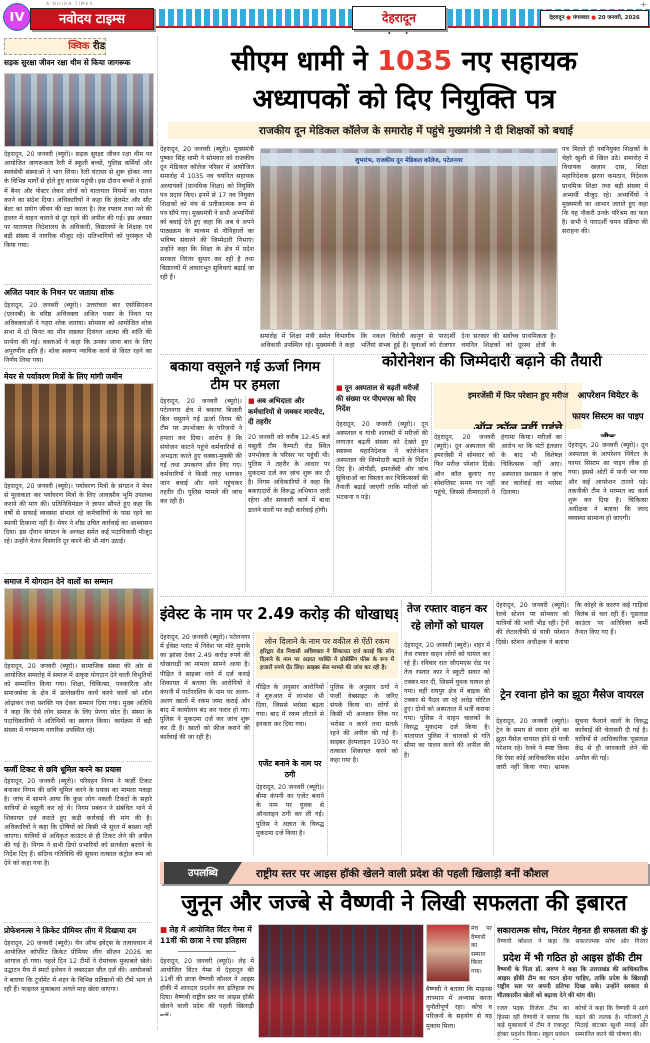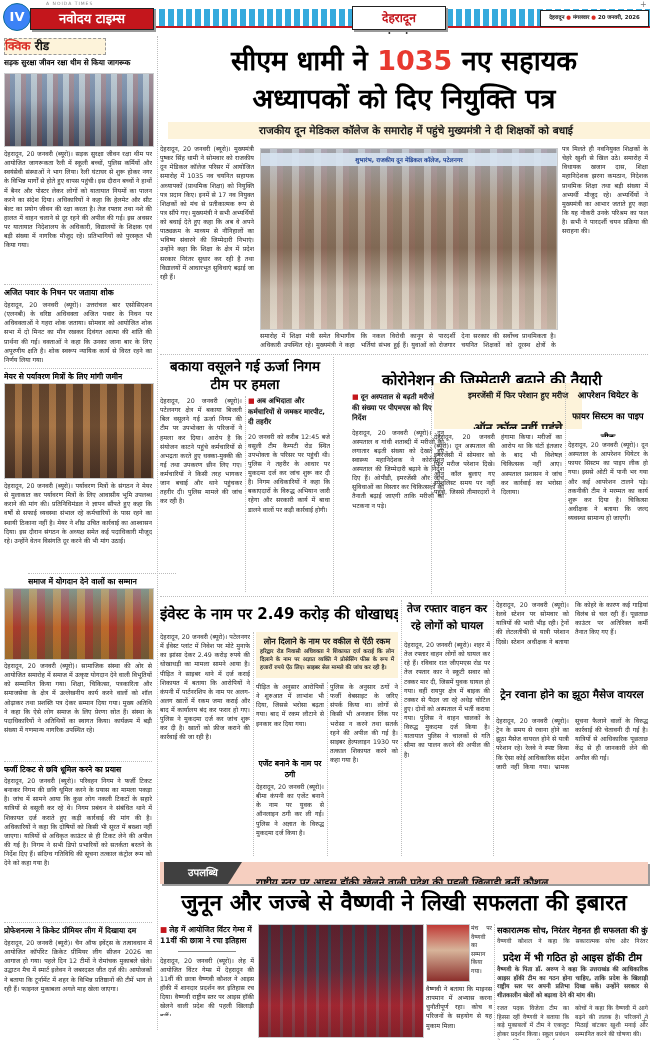--- a/index.html
+++ b/index.html
@@ -36,21 +36,21 @@
   .photo-banner{position:absolute;left:0;top:4px;right:0;height:13px;background:rgba(215,228,242,.9);
      color:#1c3f8f;font-size:6px;font-weight:bold;text-align:center;line-height:13px;overflow:hidden;white-space:nowrap;}
   .shadowbox{box-shadow:2px 2px 0 #9a9a9a;}
 </style>
 </head>
 <body>
 
 <div id="page">
 
   <div class="abs" style="left:0;top:0;width:650px;height:34px;">
-    <div class="abs" style="left:3px;top:3px;width:26px;height:26px;border-radius:50%;background:#3b82f6;border:1px solid #0e6d99;
+    <div class="abs" style="left:3px;top:3px;width:26px;height:26px;border-radius:50%;background:#d946ef;border:1px solid #0e6d99;
                 color:#fff;font-weight:bold;font-size:13px;text-align:center;line-height:26px;">IV</div>
     <div class="abs" style="left:46px;top:1px;width:120px;height:7px;font-size:4.5px;color:#888;letter-spacing:1px;">A NOIDA TIMES</div>
     <div class="abs" style="left:150px;top:9px;width:500px;height:17px;
                 background:repeating-linear-gradient(90deg,#35aadd 0 6px,#ffffff 6px 9px);
                 border-bottom:2px solid #c4161c;"></div>
     <div class="abs shadowbox" style="left:30px;top:8px;width:122px;height:20px;background:#c4161c;border:1px solid #222;
                 color:#fff;font-weight:bold;font-size:13px;text-align:center;line-height:20px;">नवोदय टाइम्स</div>
     <div class="abs shadowbox" style="left:352px;top:6px;width:92px;height:22px;background:#fff;border:1px solid #222;z-index:2;
                 color:#c4161c;font-weight:bold;font-size:12px;text-align:center;line-height:22px;">देहरादून</div>
     <div class="abs" style="left:391px;top:26px;width:12px;height:12px;background:#fff;border:1px solid #222;transform:rotate(45deg);z-index:1;"></div>
@@ -61,36 +61,36 @@
       <span>मंगलवार</span>
       <span class="red">●</span>
       <span>20 जनवरी, 2026</span>
     </div>
     <div class="abs" style="left:640px;top:0;width:10px;height:10px;color:#777;font-size:8px;">+</div>
   </div>
 
   <div class="vline" style="left:157px;top:36px;height:994px;"></div>
 
   <div class="abs cream" style="left:4px;top:38px;width:100px;height:15px;border:1px dashed #9a9a9a;
-              font-size:12px;font-weight:bold;line-height:14px;text-align:left;">
+              font-size:10px;font-weight:bold;line-height:14px;text-align:right;">
     <span class="red">क्विक</span><span> रीड</span>
   </div>
 
   <div class="abs hd" style="left:4px;top:57px;width:148px;height:14px;font-size:7.4px;white-space:nowrap;">सड़क सुरक्षा जीवन रक्षा थीम से किया जागरूक</div>
   <div class="photo ph-rally" style="left:4px;top:73px;width:148px;height:72px;"></div>
   <div class="abs bt" style="left:4px;top:149px;width:148px;height:132px;">देहरादून, 20 जनवरी (ब्यूरो)। सड़क सुरक्षा जीवन रक्षा थीम पर आयोजित जागरूकता रैली में स्कूली बच्चों, पुलिस कर्मियों और स्वयंसेवी संस्थाओं ने भाग लिया। रैली घंटाघर से शुरू होकर नगर के विभिन्न मार्गों से होते हुए वापस पहुंची। इस दौरान बच्चों ने हाथों में बैनर और पोस्टर लेकर लोगों को यातायात नियमों का पालन करने का संदेश दिया। अधिकारियों ने कहा कि हेलमेट और सीट बेल्ट का प्रयोग जीवन की रक्षा करता है। तेज रफ्तार तथा नशे की हालत में वाहन चलाने से दूर रहने की अपील की गई। इस अवसर पर यातायात निदेशालय के अधिकारी, विद्यालयों के शिक्षक एवं बड़ी संख्या में नागरिक मौजूद रहे। प्रतिभागियों को पुरस्कृत भी किया गया।</div>
 
   <div class="abs hd" style="left:4px;top:284px;width:148px;height:13px;font-size:7.8px;border-top:1px dotted #bbb;padding-top:2px;white-space:nowrap;">अजित पवार के निधन पर जताया शोक</div>
   <div class="abs bt" style="left:4px;top:300px;width:148px;height:66px;">देहरादून, 20 जनवरी (ब्यूरो)। उत्तरांचल बार एसोसिएशन (एलनबी) के वरिष्ठ अधिवक्ता अजित पवार के निधन पर अधिवक्ताओं ने गहरा शोक जताया। सोमवार को आयोजित शोक सभा में दो मिनट का मौन रखकर दिवंगत आत्मा की शांति की प्रार्थना की गई। वक्ताओं ने कहा कि उनका जाना बार के लिए अपूरणीय क्षति है। शोक स्वरूप न्यायिक कार्य से विरत रहने का निर्णय लिया गया।</div>
 
   <div class="abs hd" style="left:4px;top:368px;width:148px;height:13px;font-size:7.6px;border-top:1px dotted #bbb;padding-top:2px;white-space:nowrap;">मेयर से पर्यावरण मित्रों के लिए मांगी जमीन</div>
   <div class="photo ph-memo" style="left:4px;top:383px;width:148px;height:94px;"></div>
   <div class="abs bt" style="left:4px;top:481px;width:148px;height:90px;">देहरादून, 20 जनवरी (ब्यूरो)। पर्यावरण मित्रों के संगठन ने मेयर से मुलाकात कर पर्यावरण मित्रों के लिए आवासीय भूमि उपलब्ध कराने की मांग की। प्रतिनिधिमंडल ने ज्ञापन सौंपते हुए कहा कि वर्षों से सफाई व्यवस्था संभाल रहे कर्मचारियों के पास रहने का स्थायी ठिकाना नहीं है। मेयर ने शीघ्र उचित कार्रवाई का आश्वासन दिया। इस दौरान संगठन के अध्यक्ष समेत कई पदाधिकारी मौजूद रहे। उन्होंने वेतन विसंगति दूर करने की भी मांग उठाई।</div>
 
-  <div class="abs hd" style="left:4px;top:573px;width:148px;height:13px;font-size:7.8px;border-top:1px dotted #bbb;padding-top:2px;white-space:nowrap;margin-left:24px;">समाज में योगदान देने वालों का सम्मान</div>
+  <div class="abs hd" style="left:4px;top:573px;width:148px;height:13px;font-size:7.8px;border-top:1px dotted #bbb;padding-top:2px;white-space:nowrap;">समाज में योगदान देने वालों का सम्मान</div>
   <div class="photo ph-award" style="left:4px;top:588px;width:148px;height:70px;"></div>
   <div class="abs bt" style="left:4px;top:661px;width:148px;height:98px;">देहरादून, 20 जनवरी (ब्यूरो)। सामाजिक संस्था की ओर से आयोजित समारोह में समाज में उत्कृष्ट योगदान देने वाली विभूतियों को सम्मानित किया गया। शिक्षा, चिकित्सा, पत्रकारिता और समाजसेवा के क्षेत्र में उल्लेखनीय कार्य करने वालों को शॉल ओढ़ाकर तथा प्रशस्ति पत्र देकर सम्मान दिया गया। मुख्य अतिथि ने कहा कि ऐसे लोग समाज के लिए प्रेरणा स्रोत हैं। संस्था के पदाधिकारियों ने अतिथियों का स्वागत किया। कार्यक्रम में बड़ी संख्या में गणमान्य नागरिक उपस्थित रहे।</div>
 
   <div class="abs hd" style="left:4px;top:761px;width:148px;height:13px;font-size:7.6px;border-top:1px dotted #bbb;padding-top:2px;white-space:nowrap;">फर्जी टिकट से छवि धूमिल करने का प्रयास</div>
   <div class="abs bt" style="left:4px;top:776px;width:148px;height:144px;">देहरादून, 20 जनवरी (ब्यूरो)। परिवहन निगम ने फर्जी टिकट बनाकर निगम की छवि धूमिल करने के प्रयास का मामला पकड़ा है। जांच में सामने आया कि कुछ लोग नकली टिकटों के सहारे यात्रियों से वसूली कर रहे थे। निगम प्रबंधन ने संबंधित थाने में शिकायत दर्ज कराते हुए कड़ी कार्रवाई की मांग की है। अधिकारियों ने कहा कि दोषियों को किसी भी सूरत में बख्शा नहीं जाएगा। यात्रियों से अधिकृत काउंटर से ही टिकट लेने की अपील की गई है। निगम ने सभी डिपो प्रभारियों को सतर्कता बरतने के निर्देश दिए हैं। संदिग्ध गतिविधि की सूचना तत्काल कंट्रोल रूम को देने को कहा गया है।</div>
 
   <div class="abs hd" style="left:4px;top:922px;width:148px;height:14px;font-size:7.4px;border-top:1px dotted #bbb;padding-top:2px;white-space:nowrap;">प्रोफेशनल्स ने क्रिकेट प्रीमियर लीग में दिखाया दम</div>
   <div class="abs bt" style="left:4px;top:938px;width:148px;height:84px;">देहरादून, 20 जनवरी (ब्यूरो)। चैन ऑफ इवेंट्स के तत्वावधान में आयोजित कॉर्पोरेट क्रिकेट प्रीमियर लीग सीजन 2026 का आगाज हो गया। पहले दिन 12 टीमों ने रोमांचक मुकाबले खेले। उद्घाटन मैच में स्मार्ट इलेवन ने जबरदस्त जीत दर्ज की। आयोजकों ने बताया कि टूर्नामेंट में शहर के विभिन्न प्रतिष्ठानों की टीमें भाग ले रही हैं। फाइनल मुकाबला अगले माह खेला जाएगा।</div>
 
   <div class="abs center" style="left:160px;top:42px;width:488px;height:78px;font-weight:bold;font-size:27px;line-height:38px;white-space:nowrap;color:#000;">
@@ -114,22 +114,22 @@
   <div class="abs bt" style="left:160px;top:396px;width:82px;height:198px;">देहरादून, 20 जनवरी (ब्यूरो)। पटेलनगर क्षेत्र में बकाया बिजली बिल वसूलने गई ऊर्जा निगम की टीम पर उपभोक्ता के परिजनों ने हमला कर दिया। आरोप है कि संयोजन काटने पहुंचे कर्मचारियों से अभद्रता करते हुए धक्का-मुक्की की गई तथा उपकरण छीन लिए गए। कर्मचारियों ने किसी तरह भागकर जान बचाई और थाने पहुंचकर तहरीर दी। पुलिस मामले की जांच कर रही है।</div>
   <div class="abs" style="left:248px;top:396px;width:82px;height:198px;">
     <div style="font-size:7px;font-weight:bold;line-height:1.5;color:#111;">
       <span class="bullet">■</span><span>अब अभिदाता और कर्मचारियों से जमकर मारपीट, दी तहरीर</span>
     </div>
     <div class="bt" style="margin-top:4px;height:150px;overflow:hidden;">20 जनवरी को करीब 12:45 बजे वसूली टीम कैम्पटी रोड स्थित उपभोक्ता के परिसर पर पहुंची थी। पुलिस ने तहरीर के आधार पर मुकदमा दर्ज कर जांच शुरू कर दी है। निगम अधिकारियों ने कहा कि बकाएदारों के विरुद्ध अभियान जारी रहेगा और सरकारी कार्य में बाधा डालने वालों पर कड़ी कार्रवाई होगी।</div>
   </div>
   <div class="vline" style="left:245px;top:396px;height:196px;"></div>
   <div class="vline" style="left:333px;top:357px;height:237px;"></div>
 
-  <div class="abs hd center nw" style="left:336px;top:369px;width:312px;height:22px;font-size:15px;line-height:22px;">कोरोनेशन की जिम्मेदारी बढ़ाने की तैयारी</div>
-  <div class="abs" style="left:336px;top:392px;width:92px;height:211px;margin-left:16px;">
+  <div class="abs hd center nw" style="left:336px;top:350px;width:312px;height:22px;font-size:15px;line-height:22px;">कोरोनेशन की जिम्मेदारी बढ़ाने की तैयारी</div>
+  <div class="abs" style="left:336px;top:383px;width:92px;height:211px;">
     <div style="font-size:7px;font-weight:bold;line-height:1.5;color:#111;">
       <span class="bullet">■</span><span>दून अस्पताल से बढ़ती मरीजों की संख्या पर पीएमएस को दिए निर्देश</span>
     </div>
     <div class="bt" style="margin-top:4px;height:160px;overflow:hidden;">देहरादून, 20 जनवरी (ब्यूरो)। दून अस्पताल व गांधी शताब्दी में मरीजों की लगातार बढ़ती संख्या को देखते हुए स्वास्थ्य महानिदेशक ने कोरोनेशन अस्पताल की जिम्मेदारी बढ़ाने के निर्देश दिए हैं। ओपीडी, इमरजेंसी और जांच सुविधाओं का विस्तार कर चिकित्सकों की तैनाती बढ़ाई जाएगी ताकि मरीजों को भटकना न पड़े।</div>
   </div>
   <div class="vline" style="left:431px;top:383px;height:211px;"></div>
   <div class="abs cream center" style="left:434px;top:383px;width:128px;height:40px;padding-top:6px;padding-left:20px;">
     <div style="font-size:8px;font-weight:bold;color:#111;">इमरजेंसी में फिर परेशान हुए मरीज</div>
     <div style="font-size:12px;font-weight:bold;color:#111;margin-top:19px;">ऑन कॉल नहीं पहुंचे स्पेशलिस्ट</div>
   </div>
@@ -137,42 +137,42 @@
   <div class="vline" style="left:565px;top:383px;height:211px;"></div>
   <div class="abs hd center" style="left:568px;top:385px;width:80px;height:52px;font-size:8.5px;line-height:21px;">आपरेशन थियेटर के फायर सिस्टम का पाइप लीक</div>
   <div class="abs bt" style="left:568px;top:440px;width:80px;height:154px;">देहरादून, 20 जनवरी (ब्यूरो)। दून अस्पताल के आपरेशन थियेटर के फायर सिस्टम का पाइप लीक हो गया। इससे ओटी में पानी भर गया और कई आपरेशन टालने पड़े। तकनीकी टीम ने मरम्मत का कार्य शुरू कर दिया है। चिकित्सा अधीक्षक ने बताया कि जल्द व्यवस्था सामान्य हो जाएगी।</div>
 
   <div class="hline" style="left:160px;top:596px;width:488px;"></div>
 
   <div class="abs hd center nw" style="left:160px;top:600px;width:238px;height:28px;font-size:15px;line-height:28px;">इंवेस्ट के नाम पर 2.49 करोड़ की धोखाधड़ी</div>
   <div class="abs bt" style="left:160px;top:632px;width:90px;height:224px;">देहरादून, 20 जनवरी (ब्यूरो)। पटेलनगर में ईवेस्ट प्लांट में निवेश पर मोटे मुनाफे का झांसा देकर 2.49 करोड़ रुपये की धोखाधड़ी का मामला सामने आया है। पीड़ित ने साइबर थाने में दर्ज कराई शिकायत में बताया कि आरोपियों ने कंपनी में पार्टनरशिप के नाम पर अलग-अलग खातों में रकम जमा कराई और बाद में कार्यालय बंद कर फरार हो गए। पुलिस ने मुकदमा दर्ज कर जांच शुरू कर दी है। खातों को फ्रीज कराने की कार्रवाई की जा रही है।</div>
   <div class="vline" style="left:253px;top:632px;height:224px;"></div>
   <div class="abs cream" style="left:256px;top:632px;width:142px;height:46px;padding:3px 4px;box-sizing:border-box;">
-    <div class="center" style="font-size:8px;font-weight:bold;color:#111;">लोन दिलाने के नाम पर वकील से ऐंठी रकम</div>
+    <div class="center" style="font-size:8px;font-weight:normal;color:#111;">लोन दिलाने के नाम पर वकील से ऐंठी रकम</div>
     <div style="font-size:5.6px;font-weight:bold;line-height:1.4;text-align:justify;color:#333;margin-top:2px;">हरिद्वार रोड निवासी अधिवक्ता ने शिकायत दर्ज कराई कि लोन दिलाने के नाम पर अज्ञात व्यक्ति ने प्रोसेसिंग फीस के रूप में हजारों रुपये ऐंठ लिए। साइबर सेल मामले की जांच कर रही है।</div>
   </div>
   <div class="abs bt" style="left:256px;top:682px;width:68px;height:74px;">पीड़ित के अनुसार आरोपियों ने शुरुआत में लाभांश भी दिया, जिससे भरोसा बढ़ता गया। बाद में रकम लौटाने से इनकार कर दिया गया।</div>
   <div class="abs hd center" style="left:256px;top:758px;width:68px;height:22px;font-size:7.6px;line-height:11px;">एजेंट बनाने के नाम पर ठगी</div>
   <div class="abs bt" style="left:256px;top:782px;width:68px;height:74px;">देहरादून, 20 जनवरी (ब्यूरो)। बीमा कंपनी का एजेंट बनाने के नाम पर युवक से ऑनलाइन ठगी कर ली गई। पुलिस ने अज्ञात के विरुद्ध मुकदमा दर्ज किया है।</div>
   <div class="vline" style="left:327px;top:682px;height:174px;"></div>
   <div class="abs bt" style="left:330px;top:682px;width:68px;height:174px;">पुलिस के अनुसार ठगों ने फर्जी वेबसाइट के जरिए संपर्क किया था। लोगों से किसी भी अनजान लिंक पर भरोसा न करने तथा सतर्क रहने की अपील की गई है। साइबर हेल्पलाइन 1930 पर तत्काल शिकायत करने को कहा गया है।</div>
   <div class="vline" style="left:401px;top:600px;height:256px;"></div>
 
   <div class="abs hd center" style="left:404px;top:600px;width:86px;height:36px;font-size:10.5px;line-height:17px;">तेज रफ्तार वाहन कर रहे लोगों को घायल</div>
   <div class="abs bt" style="left:404px;top:640px;width:86px;height:216px;">देहरादून, 20 जनवरी (ब्यूरो)। शहर में तेज रफ्तार वाहन लोगों को घायल कर रहे हैं। रविवार रात जीएमएस रोड पर तेज रफ्तार कार ने स्कूटी सवार को टक्कर मार दी, जिसमें युवक घायल हो गया। वहीं रायपुर क्षेत्र में बाइक की टक्कर से पैदल जा रहे अधेड़ चोटिल हुए। दोनों को अस्पताल में भर्ती कराया गया। पुलिस ने वाहन चालकों के विरुद्ध मुकदमा दर्ज किया है। यातायात पुलिस ने चालकों से गति सीमा का पालन करने की अपील की है।</div>
   <div class="vline" style="left:493px;top:600px;height:256px;"></div>
 
   <div class="abs bt" style="left:496px;top:600px;width:152px;height:84px;column-count:2;column-gap:6px;">देहरादून, 20 जनवरी (ब्यूरो)। रेलवे स्टेशन पर सोमवार को यात्रियों की भारी भीड़ रही। ट्रेनों की लेटलतीफी से यात्री परेशान दिखे। स्टेशन अधीक्षक ने बताया कि कोहरे के कारण कई गाड़ियां विलंब से चल रही हैं। पूछताछ काउंटर पर अतिरिक्त कर्मी तैनात किए गए हैं।</div>
   <div class="abs hd center" style="left:496px;top:688px;width:152px;height:24px;font-size:10.5px;line-height:12px;">ट्रेन रवाना होने का झूठा मैसेज वायरल</div>
   <div class="abs bt" style="left:496px;top:716px;width:152px;height:140px;column-count:2;column-gap:6px;">देहरादून, 20 जनवरी (ब्यूरो)। ट्रेन के समय से रवाना होने का झूठा मैसेज वायरल होने से यात्री परेशान रहे। रेलवे ने स्पष्ट किया कि ऐसा कोई आधिकारिक संदेश जारी नहीं किया गया। भ्रामक सूचना फैलाने वालों के विरुद्ध कार्रवाई की चेतावनी दी गई है। यात्रियों से आधिकारिक पूछताछ केंद्र से ही जानकारी लेने की अपील की गई।</div>
 
   <div class="abs shadowbox" style="left:160px;top:862px;width:488px;height:22px;background:#f6cfc0;">
     <div class="abs" style="left:4px;top:0;width:78px;height:22px;background:#404040;color:#fff;font-weight:bold;font-size:10px;
                 text-align:center;line-height:22px;clip-path:polygon(0 0,100% 0,82% 100%,0 100%);">उपलब्धि</div>
-    <div class="abs nw" style="left:96px;top:0;width:388px;height:22px;font-weight:bold;font-size:10.5px;line-height:22px;color:#111;margin-top:9px;">राष्ट्रीय स्तर पर आइस हॉकी खेलने वाली प्रदेश की पहली खिलाड़ी बनीं कौशल</div>
+    <div class="abs nw" style="left:96px;top:0;width:388px;height:22px;font-weight:bold;font-size:10.5px;line-height:22px;color:#111;">राष्ट्रीय स्तर पर आइस हॉकी खेलने वाली प्रदेश की पहली खिलाड़ी बनीं कौशल</div>
   </div>
 
   <div class="abs hd center nw" style="left:160px;top:886px;width:488px;height:34px;font-size:22px;line-height:34px;">जुनून और जज्बे से वैष्णवी ने लिखी सफलता की इबारत</div>
   <div class="abs" style="left:160px;top:924px;width:94px;height:112px;">
     <div style="font-size:7.6px;font-weight:bold;line-height:1.5;color:#111;">
       <span class="bullet">■</span><span>लेह में आयोजित विंटर गेम्स में 11वीं की छात्रा ने रचा इतिहास</span>
     </div>
     <div style="border-top:1px solid #888;margin:4px 18px;"></div>
     <div class="bt" style="height:60px;overflow:hidden;">देहरादून, 20 जनवरी (ब्यूरो)। लेह में आयोजित विंटर गेम्स में देहरादून की 11वीं की छात्रा वैष्णवी कौशल ने आइस हॉकी में शानदार प्रदर्शन कर इतिहास रच दिया। वैष्णवी राष्ट्रीय स्तर पर आइस हॉकी खेलने वाली प्रदेश की पहली खिलाड़ी बनीं।</div>
   </div>

